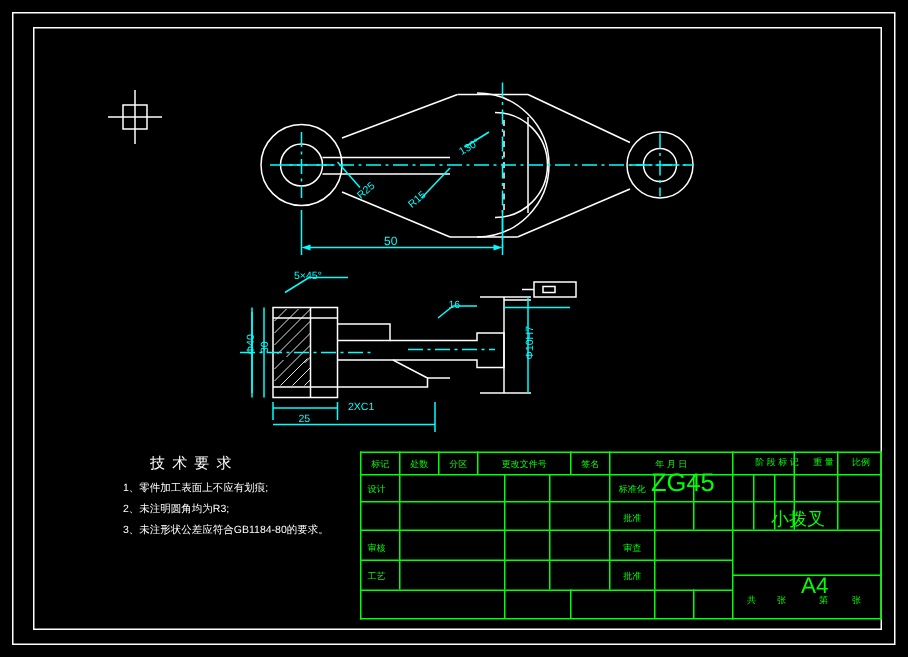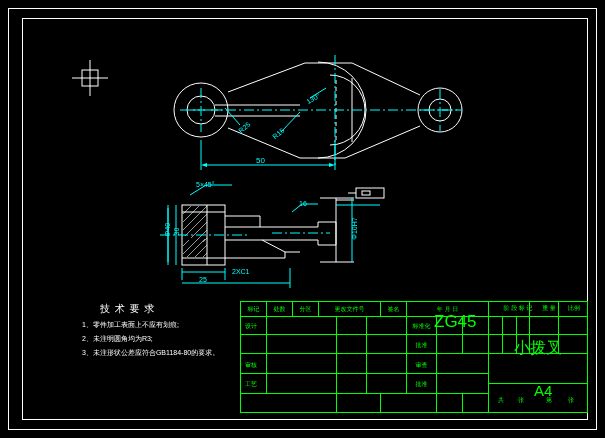--- a/index.html
+++ b/index.html
@@ -197,16 +197,16 @@
     <div class="tbline" style="left:248px;top:33px;width:41px;height:1px;"></div>
     <div class="tbline" style="left:289px;top:33px;width:59px;height:1px;"></div>
 
     <div class="cell" style="left:252px;top:95px;width:18px;font-size:6px;">共</div>
     <div class="cell" style="left:272px;top:95px;width:18px;font-size:6px;">张</div>
     <div class="cell" style="left:300px;top:95px;width:18px;font-size:6px;">第</div>
     <div class="cell" style="left:322px;top:95px;width:18px;font-size:6px;">张</div>
   </div>
 
   <div class="ttl" style="left:434px;top:312px;font-size:17px;">ZG45</div>
-  <div class="ttl" style="left:514px;top:338px;font-size:16px;">小拨叉</div>
+  <div class="ttl" style="left:514px;top:338px;font-size:12px;">小拨叉</div>
   <div class="ttl" style="left:534px;top:382px;font-size:15px;">A4</div>
 
 </div>
 
 </body></html>

